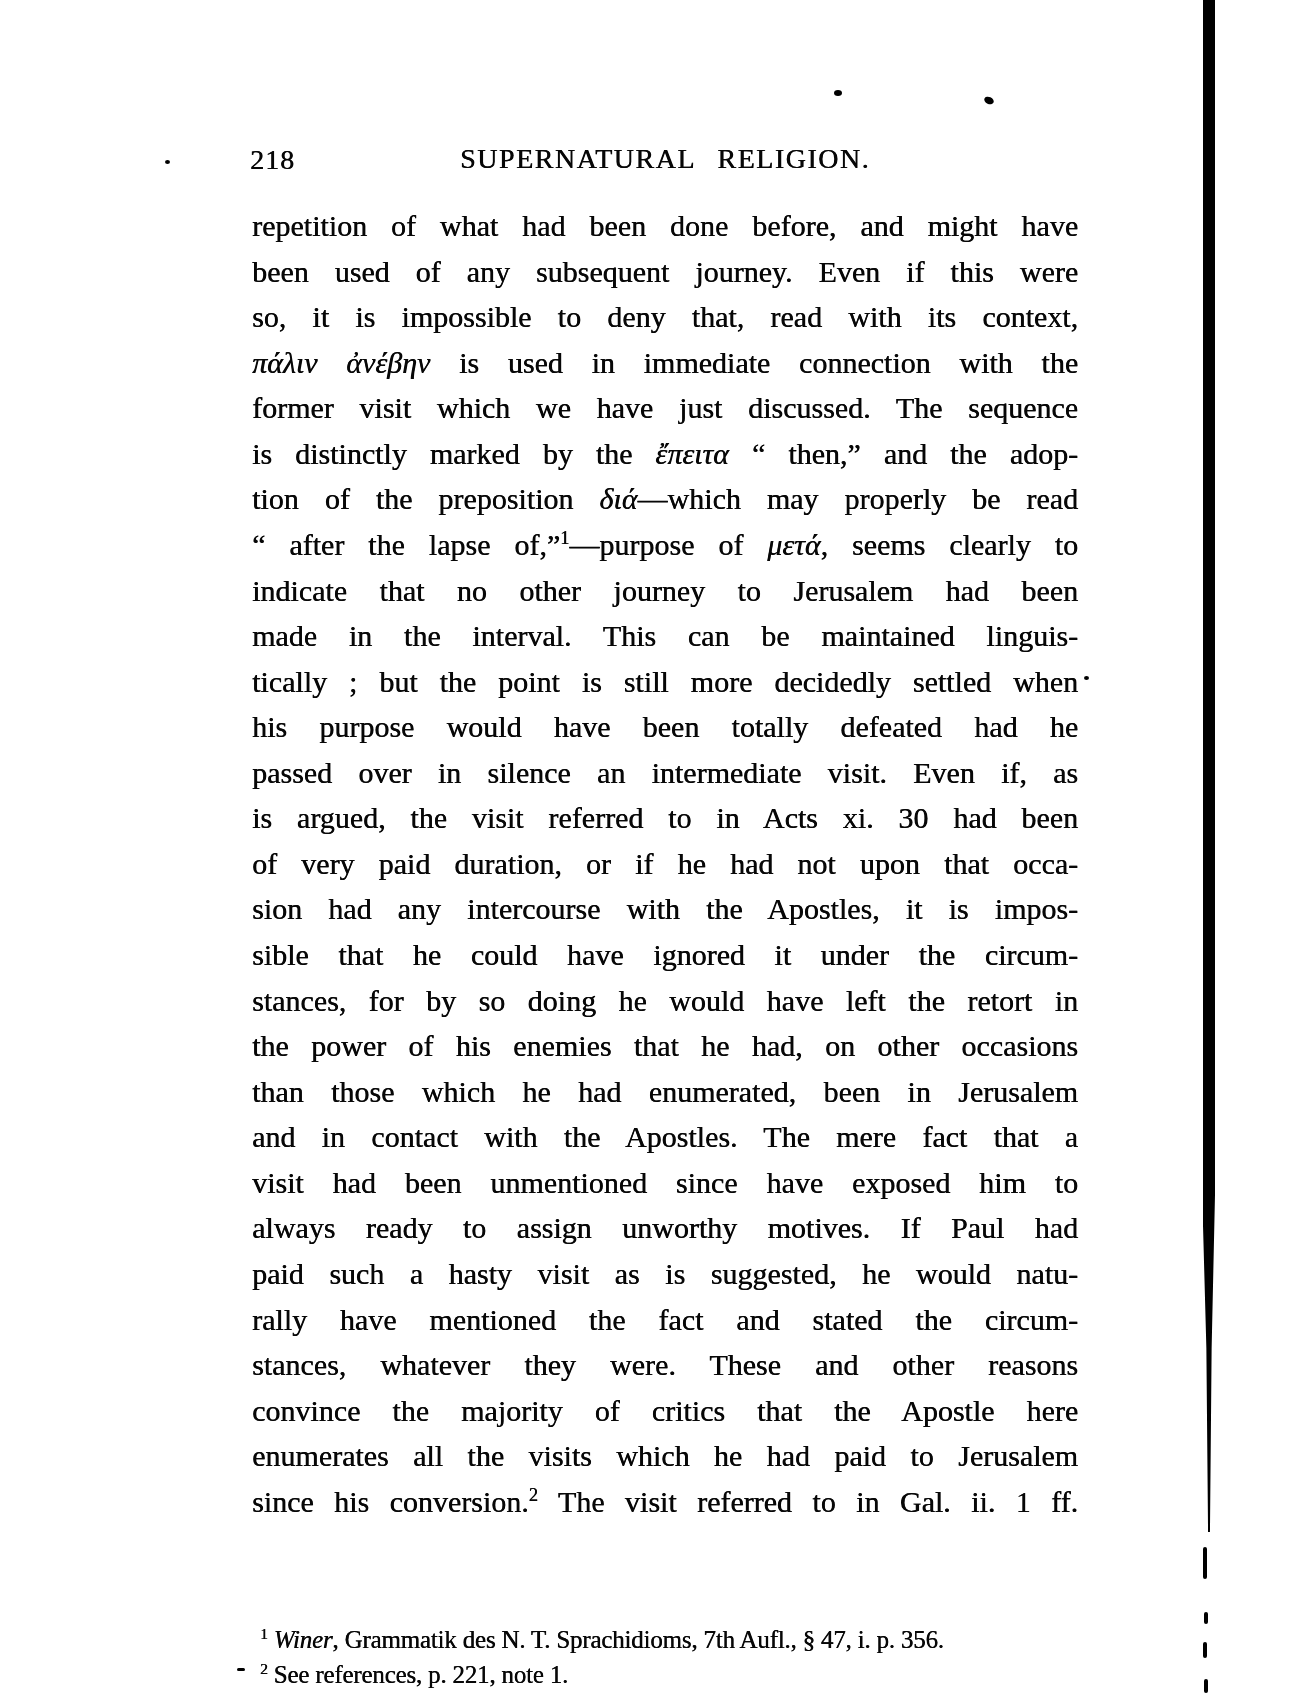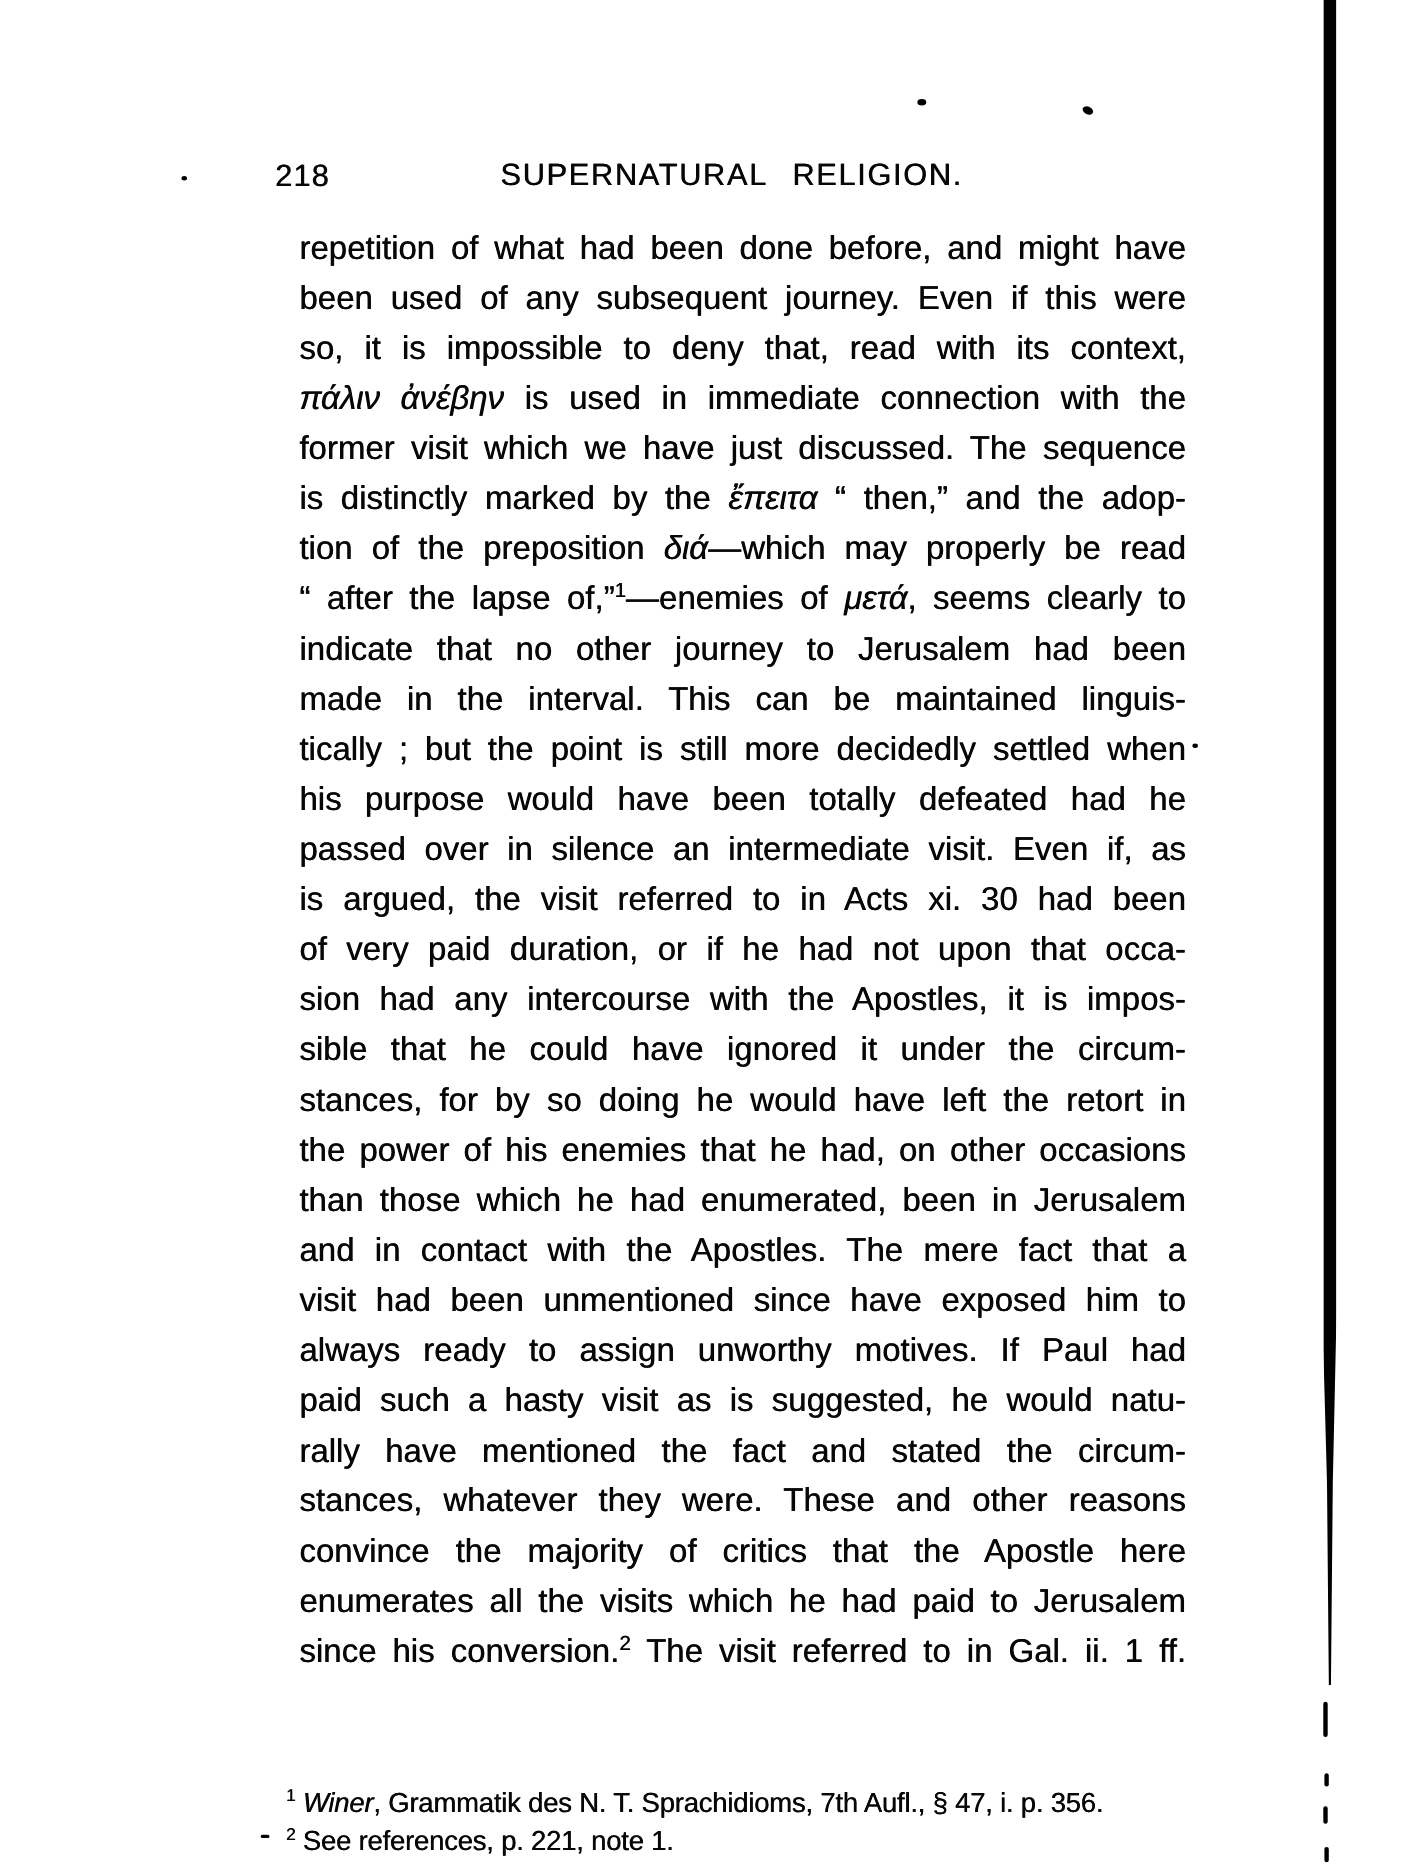--- a/index.html
+++ b/index.html
@@ -1,21 +1,21 @@
 <!DOCTYPE html>
 <html><head>
 <meta charset="utf-8">
 <style>
   html,body{margin:0;padding:0;background:#e8e8e8;}
   .page{
     position:relative;
     width:1292px;height:1700px;
     background:#ffffff;
     overflow:hidden;
-    font-family:Liberation Sans, sans-serif;
+    font-family:Liberation Serif, serif;
     color:#070707;
   }
   
   .pagenum{
     position:absolute;left:250px;top:144px;
     font-size:28px;line-height:32px;letter-spacing:1px;
     text-shadow:0.4px 0 0 currentColor;
   }
   .running-title{
     position:absolute;left:430px;top:142px;width:470px;
@@ -27,21 +27,20 @@
   
   .body-text{
     position:absolute;left:252px;top:203px;width:826px;
   }
   .line{
     height:45.57px;line-height:45.57px;
     font-size:30px;
     text-align:justify;text-align-last:justify;
     white-space:normal;
     text-shadow:0.45px 0 0 currentColor;
-    margin-left:20px;
   }
   .line i, .footnote-line i{font-style:italic;}
   sup{font-size:0.62em;line-height:0;vertical-align:super;}
   
   .footnotes{
     position:absolute;left:260px;top:1622px;width:810px;
   }
   .footnote-line{
     font-size:25px;line-height:35px;letter-spacing:-0.2px;
     text-shadow:0.4px 0 0 currentColor;
@@ -64,21 +63,21 @@
   <div class="running-title">SUPERNATURAL RELIGION.</div>
 
   <div class="body-text" id="body-text">
       <div class="line"><span>repetition of what had been done before, and might have</span></div>
       <div class="line"><span>been used of any subsequent journey.  Even if this were</span></div>
       <div class="line"><span>so, it is impossible to deny that, read with its context,</span></div>
       <div class="line"><i>πάλιν ἀνέβην</i><span> is used in immediate connection with the</span></div>
       <div class="line"><span>former visit which we have just discussed.  The sequence</span></div>
       <div class="line"><span>is distinctly marked by the </span><i>ἔπειτα</i><span> “ then,” and the adop-</span></div>
       <div class="line"><span>tion of the preposition </span><i>διά</i><span>—which may properly be read</span></div>
-      <div class="line"><span>“ after the lapse of,”</span><sup>1</sup><span>—enemies of </span><i>μετά</i><span>, seems clearly to</span></div>
+      <div class="line"><span>“ after the lapse of,”</span><sup>1</sup><span>—purpose of </span><i>μετά</i><span>, seems clearly to</span></div>
       <div class="line"><span>indicate that no other journey to Jerusalem had been</span></div>
       <div class="line"><span>made in the interval.  This can be maintained linguis-</span></div>
       <div class="line"><span>tically ; but the point is still more decidedly settled when</span></div>
       <div class="line"><span>his purpose would have been totally defeated had he</span></div>
       <div class="line"><span>passed over in silence an intermediate visit.  Even if, as</span></div>
       <div class="line"><span>is argued, the visit referred to in Acts xi. 30 had been</span></div>
       <div class="line"><span>of very paid duration, or if he had not upon that occa-</span></div>
       <div class="line"><span>sion had any intercourse with the Apostles, it is impos-</span></div>
       <div class="line"><span>sible that he could have ignored it under the circum-</span></div>
       <div class="line"><span>stances, for by so doing he would have left the retort in</span></div>

